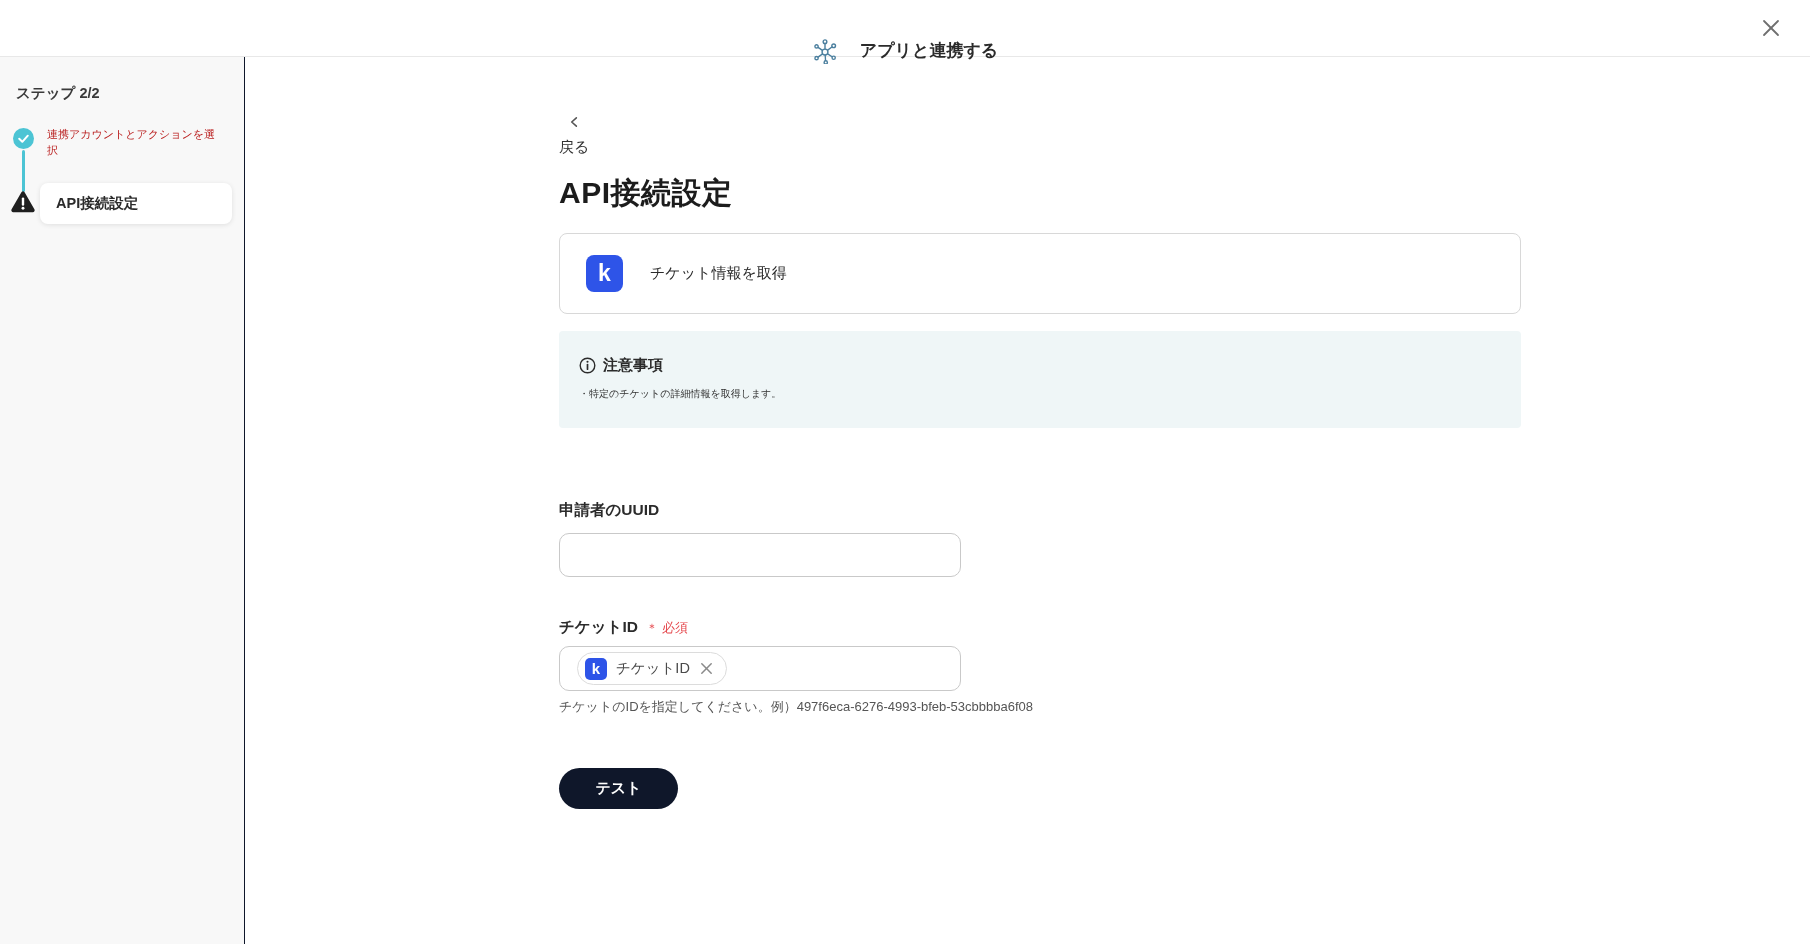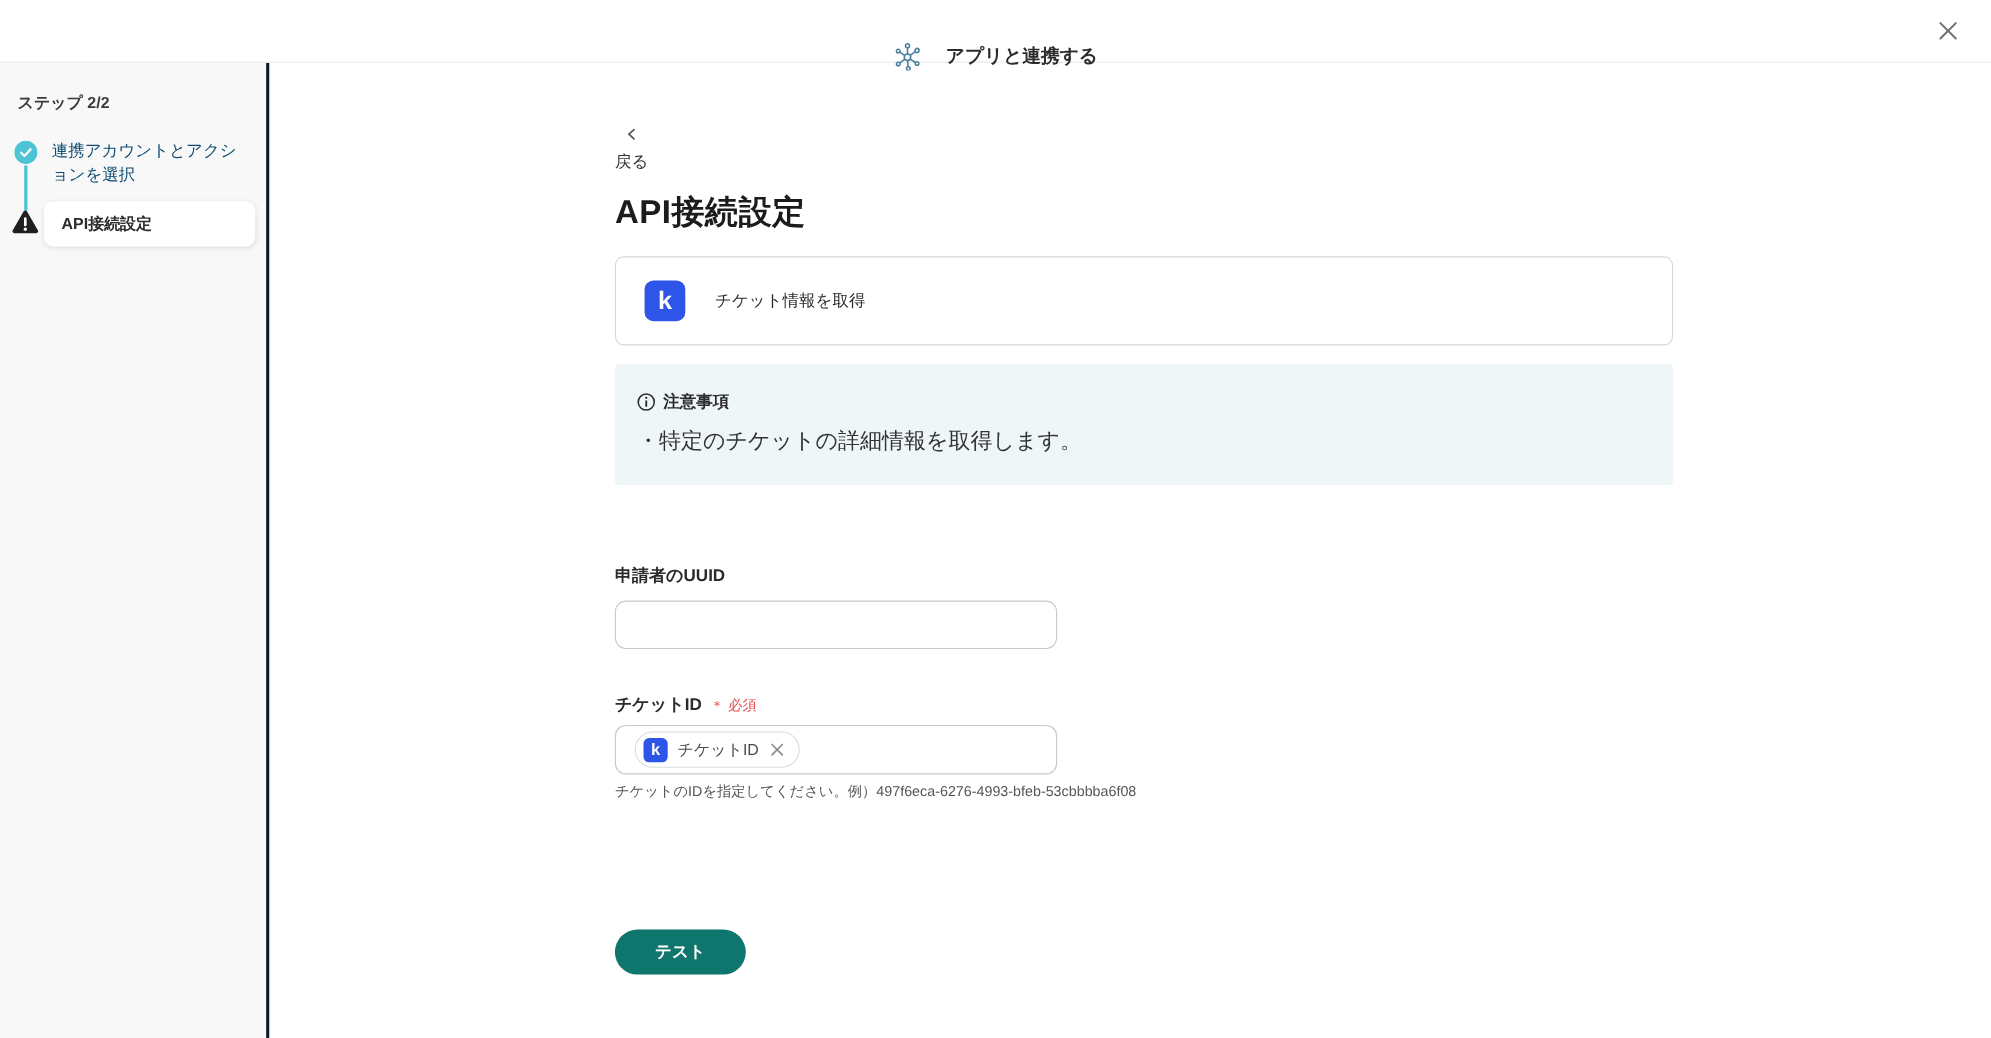--- a/index.html
+++ b/index.html
@@ -9,27 +9,27 @@
   
   .header { position:relative; height:57px; background:#fff; border-bottom:1px solid #e8e8e8;
     display:flex; align-items:center; justify-content:center; }
   .header-title-group { display:flex; align-items:center; gap:22px;margin-top:45px; }
   .header-title { font-size:17px; font-weight:bold; color:#2b2b2b; }
   .close-btn { position:absolute; right:26px; top:50%; transform:translateY(-50%);
     width:26px; height:26px; cursor:pointer; display:flex; align-items:center; justify-content:center; }
 
   
   .layout { display:flex; height:887px; }
-  .sidebar { width:245px; min-width:245px; background:#f8f8f8; border-right:3px solid #0f172a;
+  .sidebar { width:245px; min-width:245px; background:#f8f8f8; border-right:1px solid #0f172a;
     padding-top:27px; }
   .step-indicator { font-size:14.5px; font-weight:bold; color:#3a3a3a; padding:0 16px; }
   .stepper { position:relative; margin-top:25px; height:130px; }
   .step-check-icon { position:absolute; left:13px; top:0; width:21px; height:21px; }
-  .step1-label { position:absolute; left:47px; top:-1px; width:172px; font-size:15px;
-    line-height:1.45; color:#0c4a6e; cursor:pointer; }
+  .step1-label { position:absolute; left:47px; top:-1px; width:172px; font-size:11px;
+    line-height:1.45; color:#b91c1c; cursor:pointer; }
   .step-connector { position:absolute; left:22px; top:22px; width:3px; height:42px;
     background:#4cc4d4; border-radius:2px; }
   .step-warning-icon { position:absolute; left:10px; top:62px; width:26px; height:24px; }
   .step2-card { position:absolute; left:40px; top:55px; width:192px; height:41px; background:#fff;
     border-radius:8px; box-shadow:0 1px 5px rgba(0,0,0,0.10); display:flex; align-items:center;
     padding-left:16px; font-size:14.5px; font-weight:bold; color:#2b2b2b; cursor:pointer; }
 
   
   .main { flex:1; background:#fff; }
   .content { margin-left:314px; width:962px; padding-top:58px; }
@@ -38,43 +38,43 @@
   .page-title { margin-top:16px; font-size:30px; font-weight:bold; color:#1c1c1c; letter-spacing:.5px; }
 
   .action-card { margin-top:19px; height:81px; border:1px solid #d8d8d8; border-radius:8px;
     background:#fff; display:flex; align-items:center; padding-left:26px; }
   .k-logo { width:37px; height:37px; border-radius:8px; background:#2e54e8; color:#fff;
     display:flex; align-items:center; justify-content:center; font-size:23px; font-weight:bold; }
   .action-label { margin-left:27px; font-size:15px; color:#2b2b2b; }
 
   .notice-box { margin-top:17px; background:#eff6f7; border-radius:4px; padding:25px 20px 27px; }
   .notice-title { display:flex; align-items:center; gap:7px; font-size:15px; font-weight:bold; color:#2b2b2b; }
-  .notice-item { margin-top:12px; font-size:20px; color:#333; }
+  .notice-item { margin-top:12px; font-size:10px; color:#333; }
 
   .form-section { margin-top:72px; }
   .field-label { font-size:15.5px; font-weight:bold; color:#2b2b2b; display:flex; align-items:baseline; }
   .required-mark { color:#e5484d; font-size:12px; margin-left:8px; font-weight:normal; }
   .required-label { color:#e5484d; font-size:13px; margin-left:4px; font-weight:normal; }
   .text-input { margin-top:12px; display:block; width:402px; height:44px; border:1px solid #c9c9c9;
     border-radius:10px; font-size:14px; padding:0 14px; background:#fff; outline:none;
     font-family:inherit; }
   .helper-text { margin-top:8px; font-size:13px; color:#555; line-height:1.35; max-width:958px; }
 
   .ticket-field { margin-top:40px; }
   .token-input { margin-top:8px; width:402px; height:45px; border:1px solid #c9c9c9; border-radius:10px;
     background:#fff; display:flex; align-items:center; padding-left:17px; cursor:text; }
   .token-chip { display:inline-flex; align-items:center; gap:9px; height:33px; padding:0 12px 0 7px;
     border:1px solid #dcdcdc; border-radius:17px; background:#fff; }
   .chip-logo { width:22px; height:22px; border-radius:5px; font-size:15px; }
   .chip-label { font-size:14.5px; color:#4a4a4a; }
   .chip-remove { width:15px; height:15px; cursor:pointer; display:flex; align-items:center; }
   .ticket-helper { margin-top:7px; }
 
-  .test-button { margin-top:116px; width:119px; height:41px; border:none; border-radius:21px;
-    background:#0f766e; color:#fff; font-size:15px; font-weight:bold; cursor:pointer;
+  .test-button { margin-top:52px; width:119px; height:41px; border:none; border-radius:21px;
+    background:#0f172a; color:#fff; font-size:15px; font-weight:bold; cursor:pointer;
     font-family:inherit; }
 </style>
 </head>
 <body>
 
 <div class="header">
   <div class="header-title-group">
     <span style="display:flex;">
       <svg width="26" height="26" viewBox="0 0 24 24" fill="none" stroke="#4b7f9e" stroke-width="1.3">
         <line x1="12" y1="13" x2="12" y2="3.6"></line>

